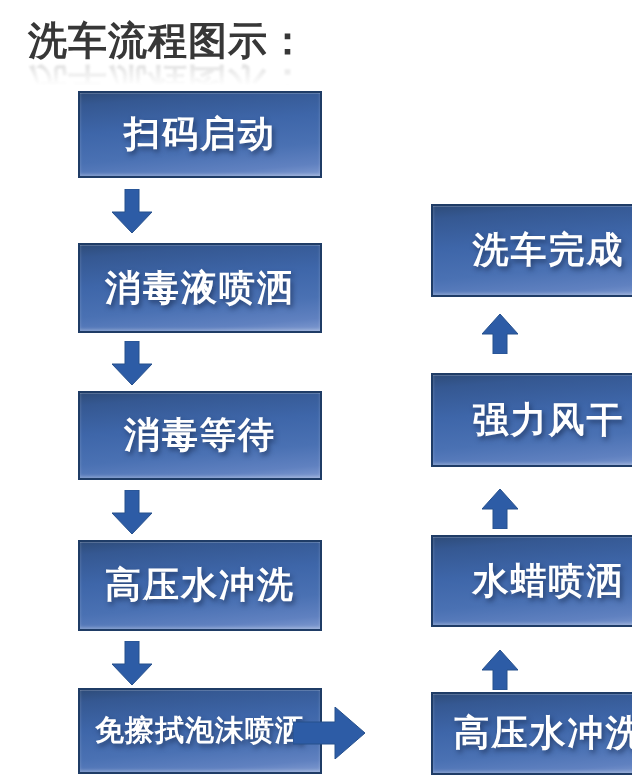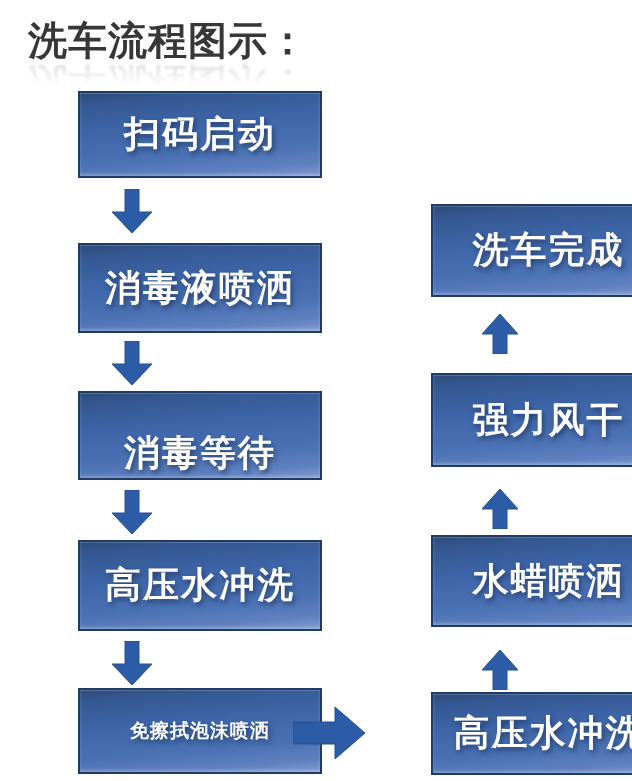--- a/index.html
+++ b/index.html
@@ -61,23 +61,23 @@
     font-size: 36px;
     font-weight: bold;
     letter-spacing: 2px;
     text-shadow: 2px 3px 5px rgba(15, 30, 60, 0.55);
     white-space: nowrap;
     margin-left: 48px;
   }
   
   .b1 { left: 30px;  top: 91px;  width: 244px; height: 87px; }
   .b2 { left: 30px;  top: 243px; width: 244px; height: 90px; }
-  .b3 { left: 30px;  top: 391px; width: 244px; height: 89px; align-items: flex-end; }
+  .b3 { left: 30px;  top: 391px; width: 244px; height: 89px; }
   .b4 { left: 30px;  top: 540px; width: 244px; height: 91px; }
-  .b5 { left: 30px;  top: 688px; width: 244px; height: 86px; font-size: 19px; letter-spacing: 1px; }
+  .b5 { left: 30px;  top: 688px; width: 244px; height: 86px; font-size: 29px; letter-spacing: 1px; }
   
   .b6 { left: 383px; top: 692px; width: 235px; height: 83px; }
   .b7 { left: 383px; top: 535px; width: 235px; height: 92px; }
   .b8 { left: 383px; top: 373px; width: 235px; height: 94px; }
   .b9 { left: 383px; top: 204px; width: 235px; height: 93px; }
 
   .arrow {
     position: absolute;
     display: block;
   }

